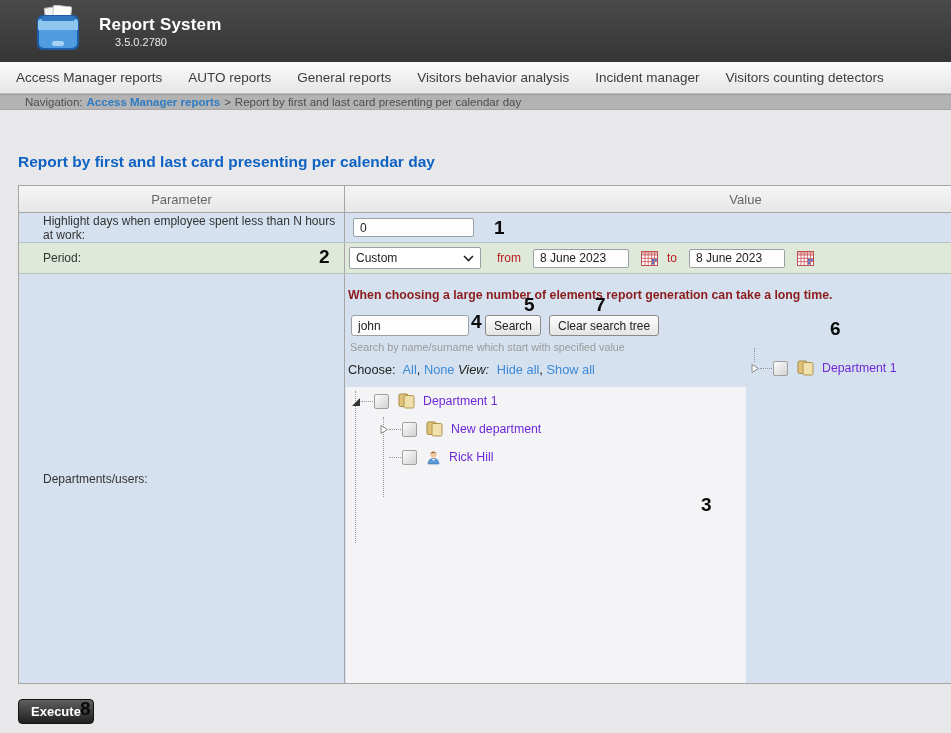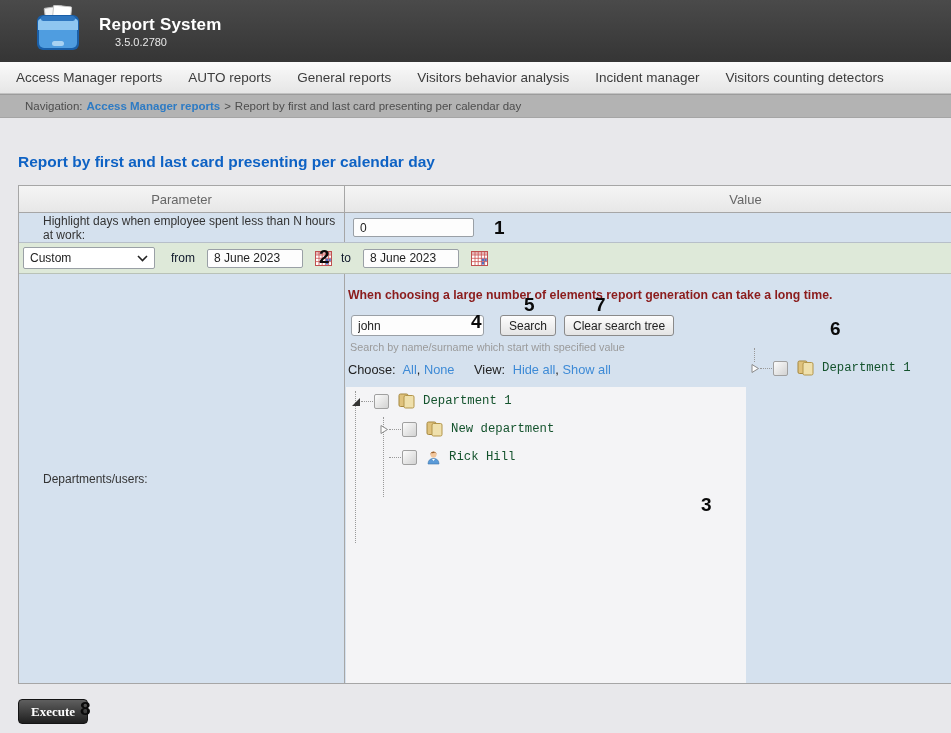--- a/index.html
+++ b/index.html
@@ -12,21 +12,21 @@
   .logo { width: 50px; height: 48px; }
   .app-header-text { margin-left: 16px; color: #fff; }
   .app-title { font-size: 17px; font-weight: bold; letter-spacing: .2px; }
   .app-version { font-size: 11px; margin-left: 16px; margin-top: 1px; color: #e8e8e8; }
 
   
   .nav-bar { height: 32px; background: linear-gradient(#fafafa, #e6e6e6); border-bottom: 1px solid #c2c2c2; display: flex; align-items: center; gap: 26px; padding-left: 16px; }
   .nav-item { font-size: 13.5px; color: #3c3c3c; white-space: nowrap; cursor: pointer; }
 
   
-  .breadcrumb { height: 24px; background: #b3b3b3; border-top: 1px solid #9c9c9c; border-bottom: 1px solid #a5a5a5; display: flex; align-items: center; padding-left: 25px; font-size: 11.5px; color: #4d4d4d; gap: 4px; }
+  .breadcrumb { height: 16px; background: #b3b3b3; border-top: 1px solid #9c9c9c; border-bottom: 1px solid #a5a5a5; display: flex; align-items: center; padding-left: 25px; font-size: 11.5px; color: #4d4d4d; gap: 4px; }
   .breadcrumb .crumb-link { color: #2e7bc4; font-weight: bold; cursor: pointer; }
 
   
   .page-title { position: absolute; left: 18px; top: 153px; font-size: 15.5px; font-weight: bold; color: #0e62c4; }
 
   
   .param-table { position: absolute; left: 18px; top: 185px; width: 1129px; border: 1px solid #a6a6a6; background: #fff; }
   .t-row { display: flex; width: 100%; }
   .cell-param { width: 326px; border-right: 1px solid #a6a6a6; }
   .cell-value { width: 801px; }
@@ -35,60 +35,60 @@
   .row-highlight { height: 30px; background: #d5e1ee; border-bottom: 1px solid #b7bfc9; }
   .row-period { height: 31px; background: #dee9d9; border-bottom: 1px solid #b9c2b7; }
   .row-departments { height: 409px; background: #d5e1ee; }
   .row-label { display: flex; align-items: center; padding-left: 24px; font-size: 12px; color: #333; }
   .row-highlight .cell-value, .row-period .cell-value { display: flex; align-items: center; }
 
   .text-input { height: 19px; border: 1px solid #9aa0a6; border-radius: 2px; background: #fdfdfd; font-family: "Liberation Sans", sans-serif; font-size: 12px; color: #222; padding: 0 6px; }
   .n-hours-input { width: 121px; margin-left: 8px; }
 
   .custom-select { width: 132px; height: 22px; margin-left: 4px; background: #fff; border: 1px solid #9aa0a6; border-radius: 2px; display: flex; align-items: center; justify-content: space-between; padding: 0 6px; font-size: 12px; color: #222; cursor: pointer; }
-  .inline-label { font-size: 12px; color: #0f172a; }
+  .inline-label { font-size: 12px; color: #b91c1c; }
   .from-label { margin-left: 16px; }
   .to-label { margin-left: 9px; }
   .date-input { width: 96px; margin-left: 12px; }
   .calendar-icon { margin-left: 12px; cursor: pointer; display: inline-flex; }
 
   
   .dept-cell { position: relative; }
   .warning-text { margin: 14px 0 0 3px; font-size: 12.3px; font-weight: 600; color: #8b1c1c; }
   .search-row { display: flex; align-items: center; margin: 13px 0 0 6px; }
-  .search-input { width: 133px; height: 21px; border-radius: 3px; }
+  .search-input { width: 118px; height: 21px; border-radius: 3px; }
   .btn { height: 21px; border: 1px solid #8a8a8a; border-radius: 3px; background: linear-gradient(#fdfdfd, #e4e4e4); font-family: "Liberation Sans", sans-serif; font-size: 12px; color: #222; padding: 0 8px; cursor: pointer; }
   .search-btn { margin-left: 16px; }
   .clear-btn { margin-left: 8px; }
   .search-hint { margin: 5px 0 0 5px; font-size: 10.8px; color: #9a9a9a; }
   .choose-row { margin: 9px 0 0 3px; font-size: 12.8px; color: #222; }
   .choose-row .link { color: #3d8ad6; cursor: pointer; }
   .choose-row .grp-label { margin-right: 4px; }
-  .view-group { margin-left: 16px; }
+  .view-group { margin-left: 0; font-style: italic; }
 
   
   .tree-panel { position: relative; margin: 10px 0 0 1px; width: 400px; height: 296px; background: #f4f4f6; overflow: hidden; }
   .tree-guide { position: absolute; border-left: 1px dotted #999; width: 0; }
   .guide-1 { left: 9px; top: 4px; height: 152px; }
   .guide-2 { left: 37px; top: 30px; height: 80px; }
   .tree-row { position: relative; display: flex; align-items: center; height: 28px; cursor: pointer; }
   .lvl-1 { padding-left: 5px; }
   .lvl-2 { padding-left: 33px; align-items: center; }
   .tw { width: 10px; height: 11px; display: inline-flex; align-items: center; flex: none; }
   .connector { width: 12px; height: 1px; border-bottom: 1px dotted #999; flex: none; }
   .tree-checkbox { width: 15px; height: 15px; border: 1px solid #a0a0a0; border-radius: 2px; background: linear-gradient(135deg, #fcfcfc, #d2d2d2); margin-left: 1px; flex: none; cursor: pointer; }
   .node-icon { margin-left: 9px; flex: none; display: inline-flex; }
-  .node-label { margin-left: 8px; font-size: 12.3px; color: #14532d; white-space: nowrap; font-family: Liberation Mono, monospace; }
+  .node-label { margin-left: 8px; font-size: 12.3px; color: #6d28d9; white-space: nowrap; }
 
   
   .result-tree { position: absolute; left: 405px; top: 86px; display: flex; align-items: center; }
   .result-guide { position: absolute; left: 409px; top: 74px; height: 14px; border-left: 1px dotted #999; }
 
   
-  .execute-btn { position: absolute; left: 18px; top: 699px; height: 25px; padding: 0 12px; background: linear-gradient(#5f5f5f, #1f1f1f); border: 1px solid #141414; border-radius: 4px; color: #fff; font-family: Liberation Serif, serif; font-size: 13px; font-weight: bold; cursor: pointer; }
+  .execute-btn { position: absolute; left: 18px; top: 699px; height: 25px; padding: 0 12px; background: linear-gradient(#5f5f5f, #1f1f1f); border: 1px solid #141414; border-radius: 4px; color: #fff; font-family: Liberation Sans, sans-serif; font-size: 13px; font-weight: bold; cursor: pointer; }
 
   
   .annotation { position: absolute; font-size: 19px; font-weight: bold; color: #0a0a0a; z-index: 30; }
   .ann-1 { left: 494px; top: 217px; }
   .ann-2 { left: 319px; top: 246px; }
   .ann-3 { left: 701px; top: 494px; }
   .ann-4 { left: 471px; top: 311px; }
   .ann-5 { left: 524px; top: 294px; }
   .ann-6 { left: 830px; top: 318px; }
   .ann-7 { left: 595px; top: 294px; }
@@ -145,20 +145,21 @@
     </div>
 
     <div class="t-row row-highlight">
       <div class="cell-param row-label">Highlight days when employee spent less than N hours at work:</div>
       <div class="cell-value">
         <input class="text-input n-hours-input" value="0" style="">
       </div>
     </div>
 
     <div class="t-row row-period">
+      <div class="cell-param row-label">Period:</div>
       <div class="cell-value">
         <div class="custom-select">
           <span>Custom</span>
           <span>
             <svg width="11" height="7" viewBox="0 0 11 7">
                 <path d="M1 1 l4.5 4.5 L10 1" fill="none" stroke="#222" stroke-width="1.6"></path>
               </svg>
           </span>
         </div>
         <span class="inline-label from-label">from</span>

